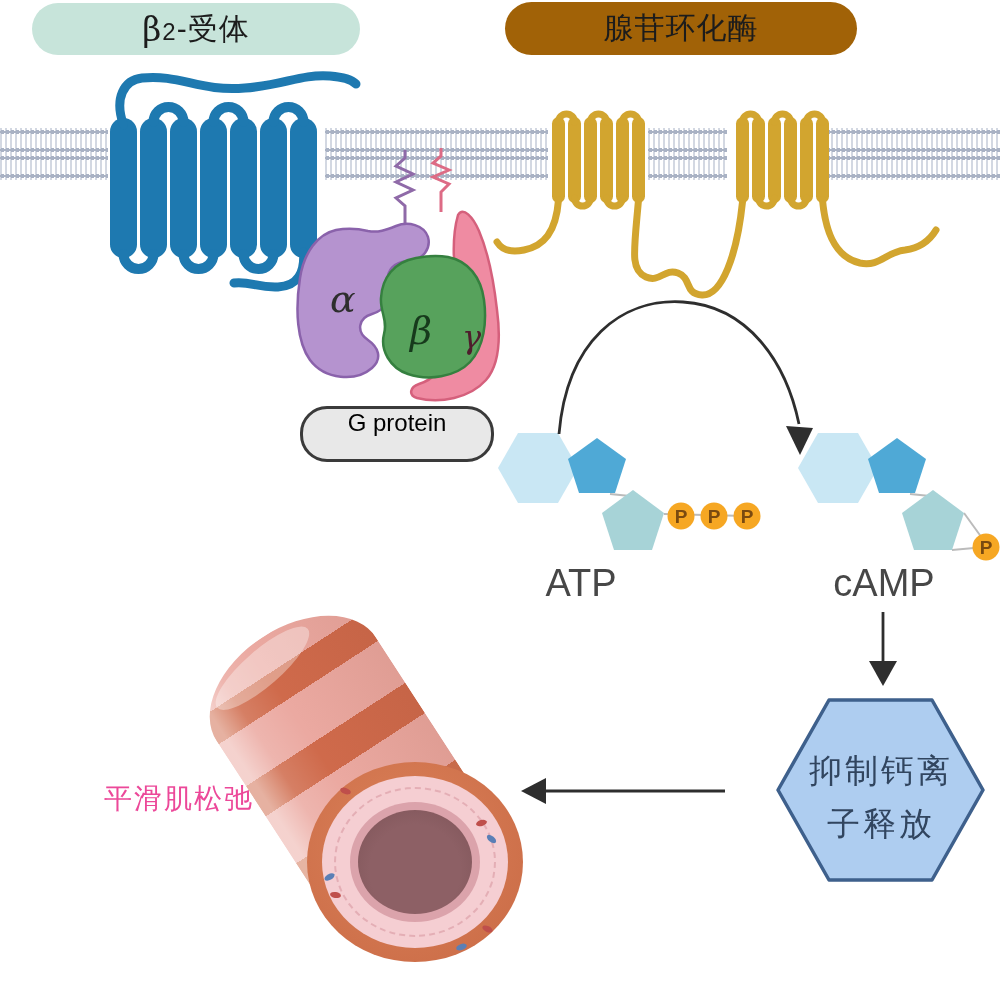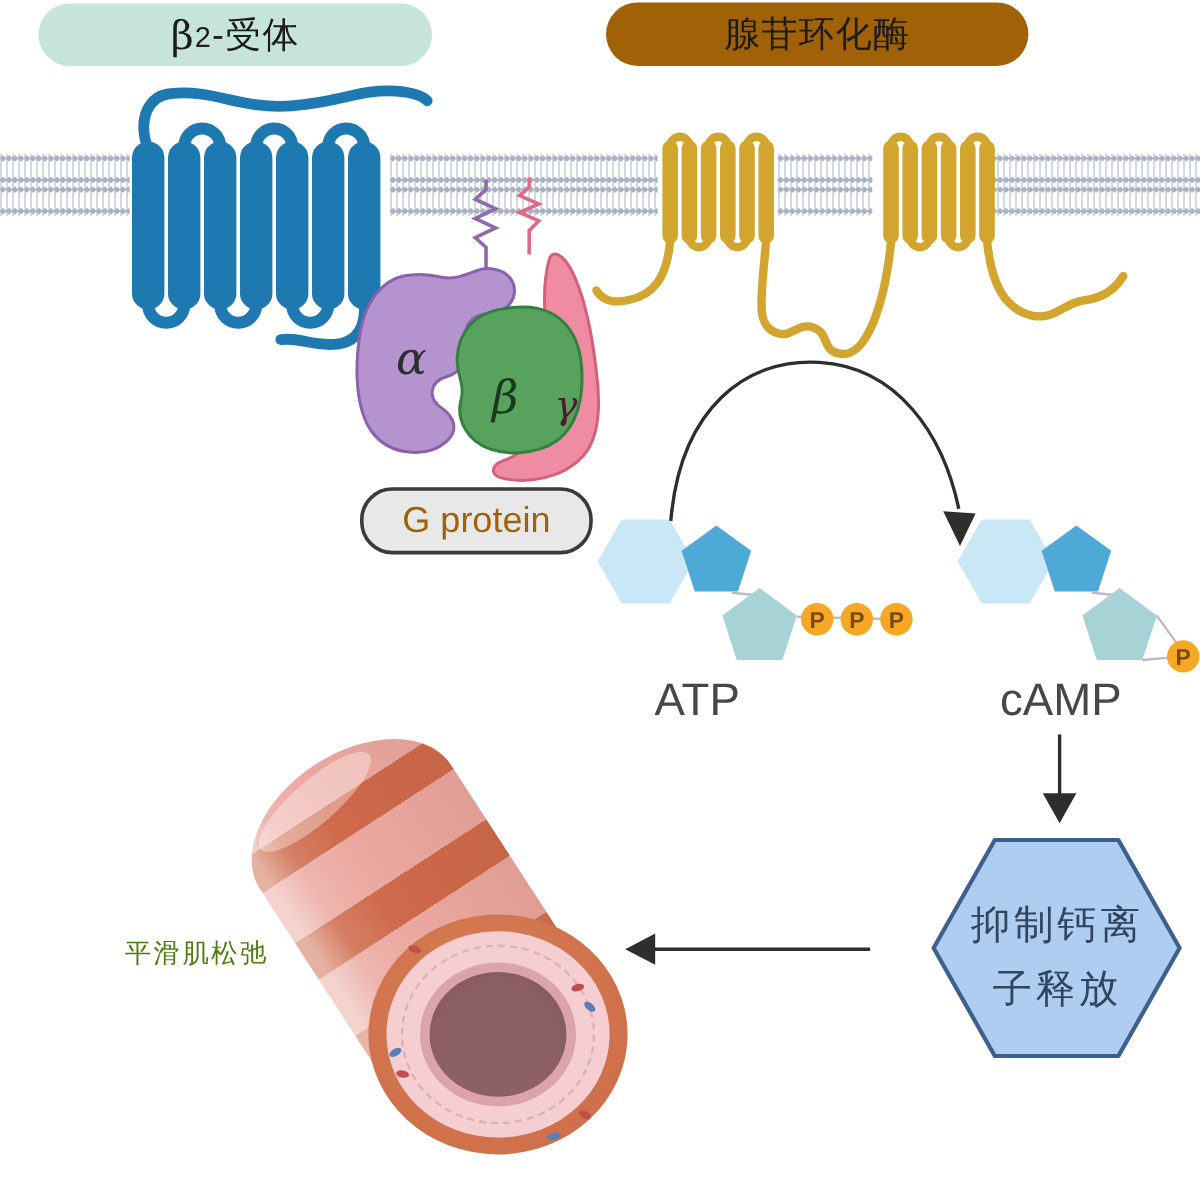--- a/index.html
+++ b/index.html
@@ -25,21 +25,21 @@
     background-repeat:repeat-x,repeat-x,repeat-x,repeat-x,repeat;}
   #mem-a{left:0;width:108px;}
   #mem-b{left:325px;width:223px;}
   #mem-c{left:648px;width:79px;}
   #mem-d{left:826px;width:174px;}
   
   #art{position:absolute;left:0;top:0;width:1000px;height:982px;z-index:3;}
   
   #gprotein-pill{position:absolute;left:300px;top:406px;width:188px;height:50px;
     background:#e8e8e8;border:3px solid #3a3a3a;border-radius:27px;z-index:5;
-    display:flex;align-items:center;justify-content:center;font-size:30px;color:#a16207;}
+    display:flex;justify-content:center;font-size:24px;color:#000000;}
   
   #vessel{position:absolute;left:240px;top:580px;width:320px;height:402px;z-index:2;}
   #vessel-tube{position:absolute;left:80px;top:12px;width:190px;height:280px;
     transform-origin:50% 100%;transform:rotate(-33deg);
     border-radius:95px 95px 0 0/62px 62px 0 0;
     background:
       linear-gradient(to right,rgba(255,255,255,.48) 0 5%,rgba(255,255,255,.14) 20%,rgba(255,255,255,0) 42%,rgba(124,54,34,.10) 100%),
       linear-gradient(to bottom,#eba9a1 0 34px,#cf6a4b 34px 66px,#eba9a1 66px 116px,#cf6a4b 116px 152px,#eba9a1 152px 208px,#d0714f 208px 240px,#eba9a1 240px);}
   #vessel-tube-highlight{position:absolute;left:18px;top:8px;width:120px;height:36px;
     background:rgba(255,255,255,.35);border-radius:50%;transform:rotate(-8deg);}
@@ -48,21 +48,21 @@
   #cross-pink{left:82px;top:196px;width:186px;height:172px;background:#f5ced2;}
   #cross-pink::before{content:"";position:absolute;left:12px;top:11px;right:12px;bottom:11px;
     border:2px dashed rgba(224,167,174,.8);border-radius:50%;}
   #cross-mauve{left:110px;top:222px;width:130px;height:120px;background:#dba3ab;}
   #cross-lumen{left:118px;top:230px;width:114px;height:104px;
     background:radial-gradient(circle at 50% 58%,#8d6065 55%,#7d5357);}
   .speck{position:absolute;width:11px;height:6px;border-radius:50%;}
   .speck.red{background:#bf4f4b;}
   .speck.blue{background:#5a7fb6;}
   
-  #vessel-label{position:absolute;left:104px;top:780px;font-size:22px;color:#4d7c0f;
+  #vessel-label{position:absolute;left:104px;top:780px;font-size:28px;color:#ec4899;
     letter-spacing:2px;z-index:6;}
   .svgtxt{font-family:"Liberation Sans",sans-serif;}
   .greek{font-family:"DejaVu Serif",serif;font-style:italic;}
 </style>
 </head>
 <body>
 
 <div id="canvas">
 
   <div class="membrane" id="mem-a"></div>

